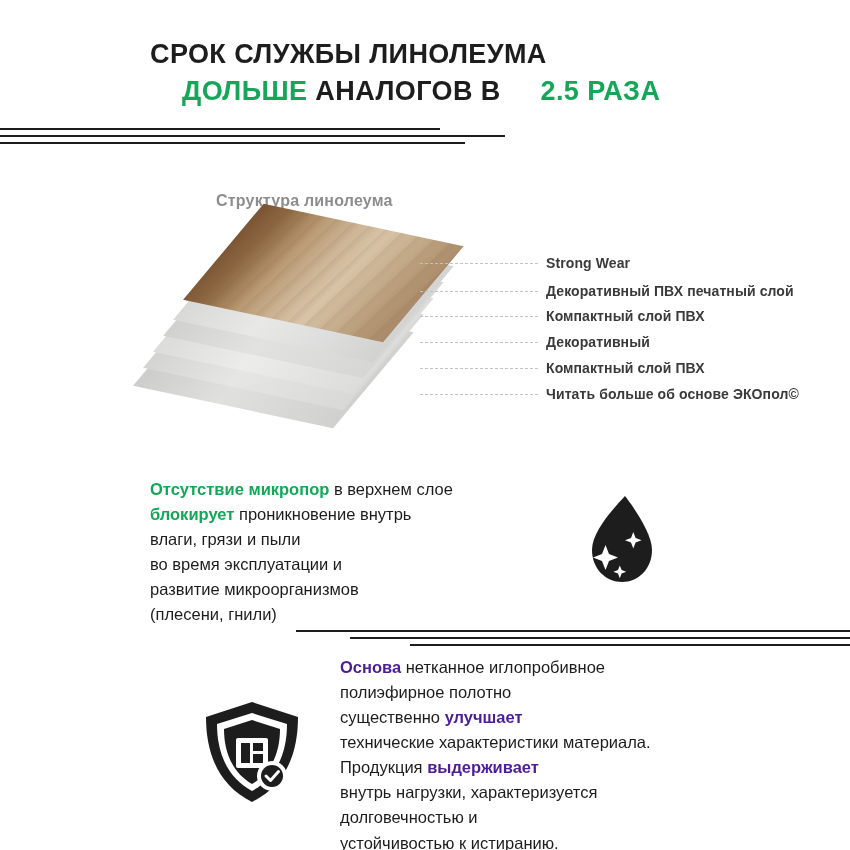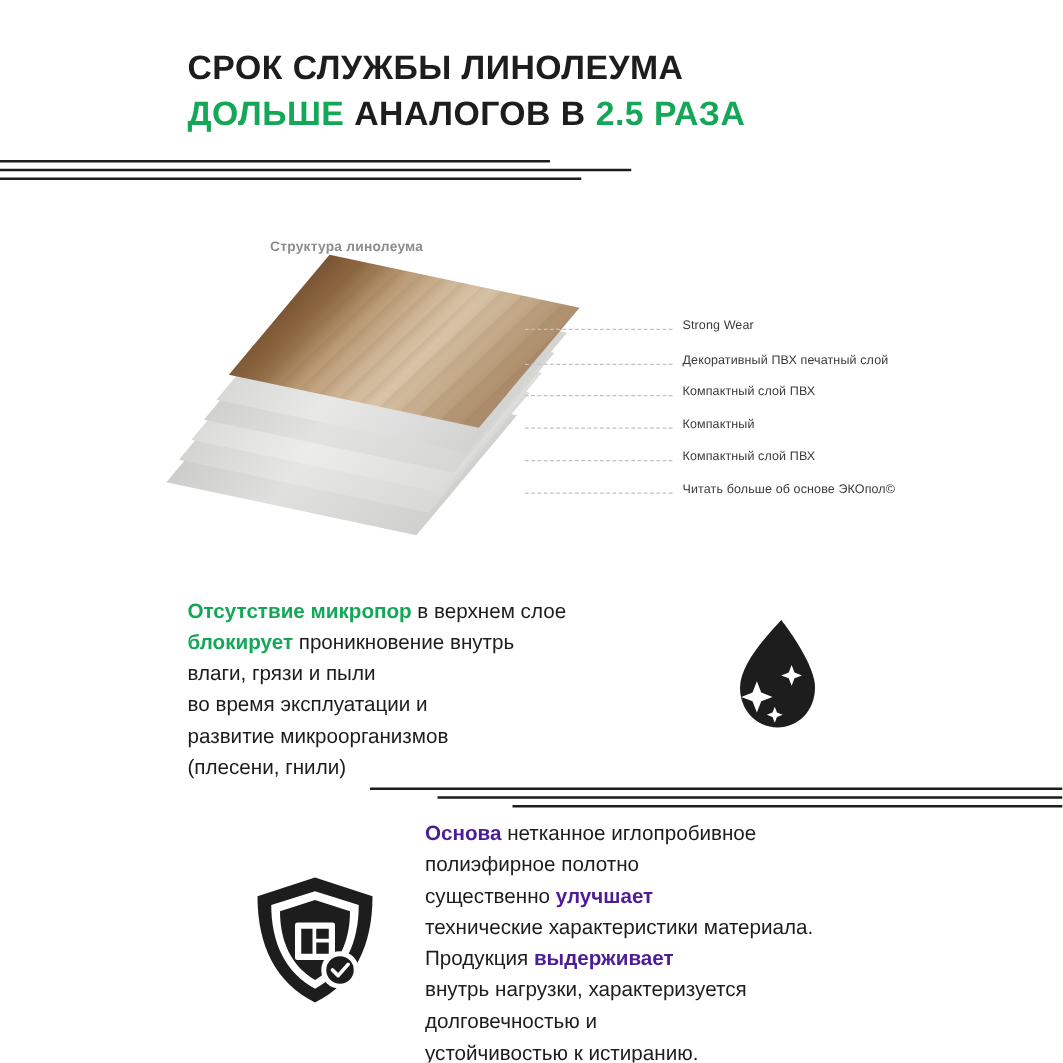--- a/index.html
+++ b/index.html
@@ -39,20 +39,21 @@
   .header .line2 {
     font-size: 27px;
     font-weight: bold;
     letter-spacing: 0.4px;
     color: #1d1d1d;
     line-height: 1.25;
     margin-top: 5px;
   }
   .green {
     color: #13a757;
+    margin-left: 32px;
   }
 
   
   .rules-top {
     position: absolute;
     left: 0px;
     top: 128px;
     width: 505px;
     height: 22px;
   }
@@ -81,21 +82,21 @@
   }
   .rules-mid .r1 { top: 0px;  width: 554px; }
   .rules-mid .r2 { top: 7px;  width: 500px; }
   .rules-mid .r3 { top: 14px; width: 440px; }
 
   
   .struct-title {
     position: absolute;
     left: 216px;
     top: 192px;
-    font-size: 11px;
+    font-size: 16px;
     font-weight: bold;
     color: #8d8d8d;
     letter-spacing: 0.2px;
   }
 
   .diagram {
     position: absolute;
     left: 150px;
     top: 225px;
     width: 560px;
@@ -156,22 +157,22 @@
     position: absolute;
     left: 0;
     top: 8px;
     width: 118px;
     border-top: 1px dashed #c2c2c2;
   }
   .callout .txt {
     position: absolute;
     left: 126px;
     top: 0px;
-    font-size: 10px;
-    font-weight: normal;
+    font-size: 14px;
+    font-weight: bold;
     color: #3a3a3a;
     letter-spacing: 0.1px;
   }
 
   
   .mid-text {
     position: absolute;
     left: 150px;
     top: 477px;
     width: 420px;
@@ -257,21 +258,21 @@
     <div class="callout" style="top:28px;">
       <div class="dots"></div>
       <div class="txt">Декоративный ПВХ печатный слой</div>
     </div>
     <div class="callout" style="top:53px;">
       <div class="dots"></div>
       <div class="txt">Компактный слой ПВХ</div>
     </div>
     <div class="callout" style="top:79px;">
       <div class="dots"></div>
-      <div class="txt">Компактный</div>
+      <div class="txt">Декоративный</div>
     </div>
     <div class="callout" style="top:105px;">
       <div class="dots"></div>
       <div class="txt">Компактный слой ПВХ</div>
     </div>
     <div class="callout" style="top:131px;">
       <div class="dots"></div>
       <div class="txt">Читать больше об основе ЭКОпол©</div>
     </div>
   </div>

